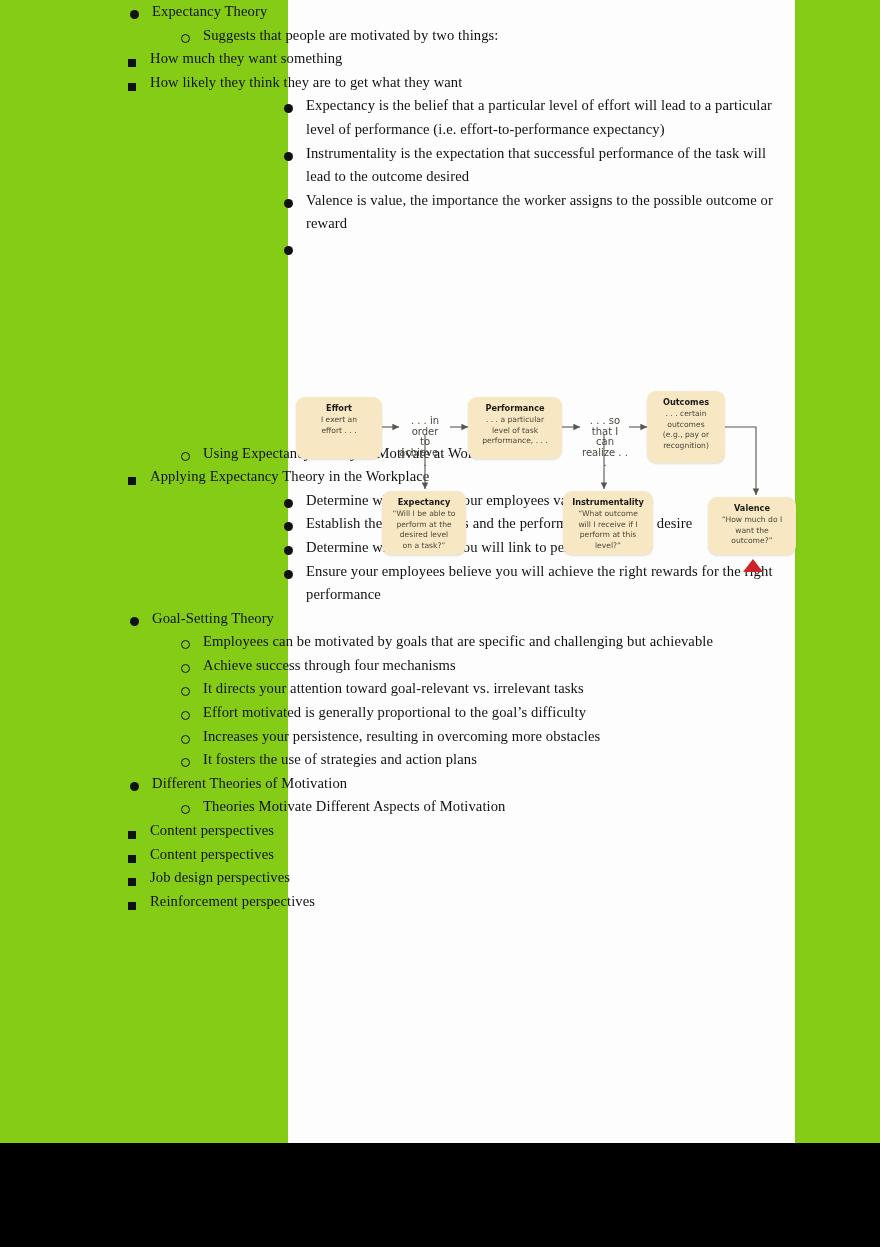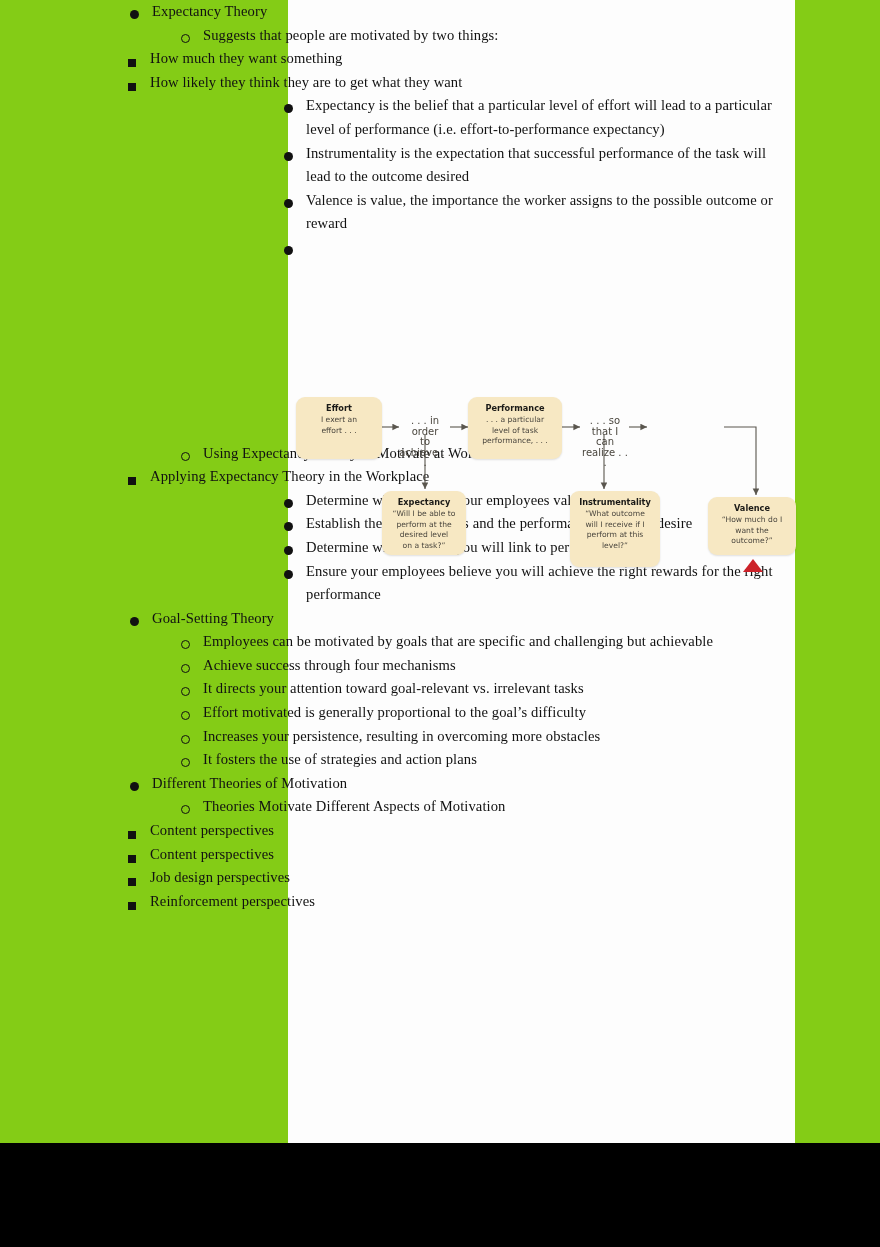--- a/index.html
+++ b/index.html
@@ -314,27 +314,31 @@
 
     <div class="connector-label" style="left:111px; top:31px; width:52px;">. . . in order<br>to achieve . . .</div>
 
     <div class="node" style="left:180px; top:12px; width:94px; height:62px;">
       <span class="n-title">Performance</span>
       <span class="n-body">. . . a particular<br>level of task<br>performance, . . .</span>
     </div>
 
     <div class="connector-label" style="left:292px; top:31px; width:50px;">. . . so that I<br>can realize . . .</div>
 
+    <div class="node" style="left:359px; top:6px; width:78px; height:72px;">
+      <span class="n-title">Outcomes</span>
+      <span class="n-body">. . . certain<br>outcomes<br>(e.g., pay or<br>recognition)</span>
+    </div>
 
     <div class="node" style="left:94px; top:106px; width:84px; height:64px;">
       <span class="n-title">Expectancy</span>
       <span class="n-body">“Will I be able to<br>perform at the<br>desired level<br>on a task?”</span>
     </div>
 
-    <div class="node" style="left:282px; top:106px; width:90px; height:76px;">
+    <div class="node" style="left:275px; top:106px; width:90px; height:64px;">
       <span class="n-title">Instrumentality</span>
       <span class="n-body">“What outcome<br>will I receive if I<br>perform at this<br>level?”</span>
     </div>
 
     <div class="node" style="left:420px; top:112px; width:88px; height:58px;">
       <span class="n-title">Valence</span>
       <span class="n-body">“How much do I<br>want the<br>outcome?”</span>
     </div>
 
     <div class="red-marker" style="left:455px; top:174px;"></div>

